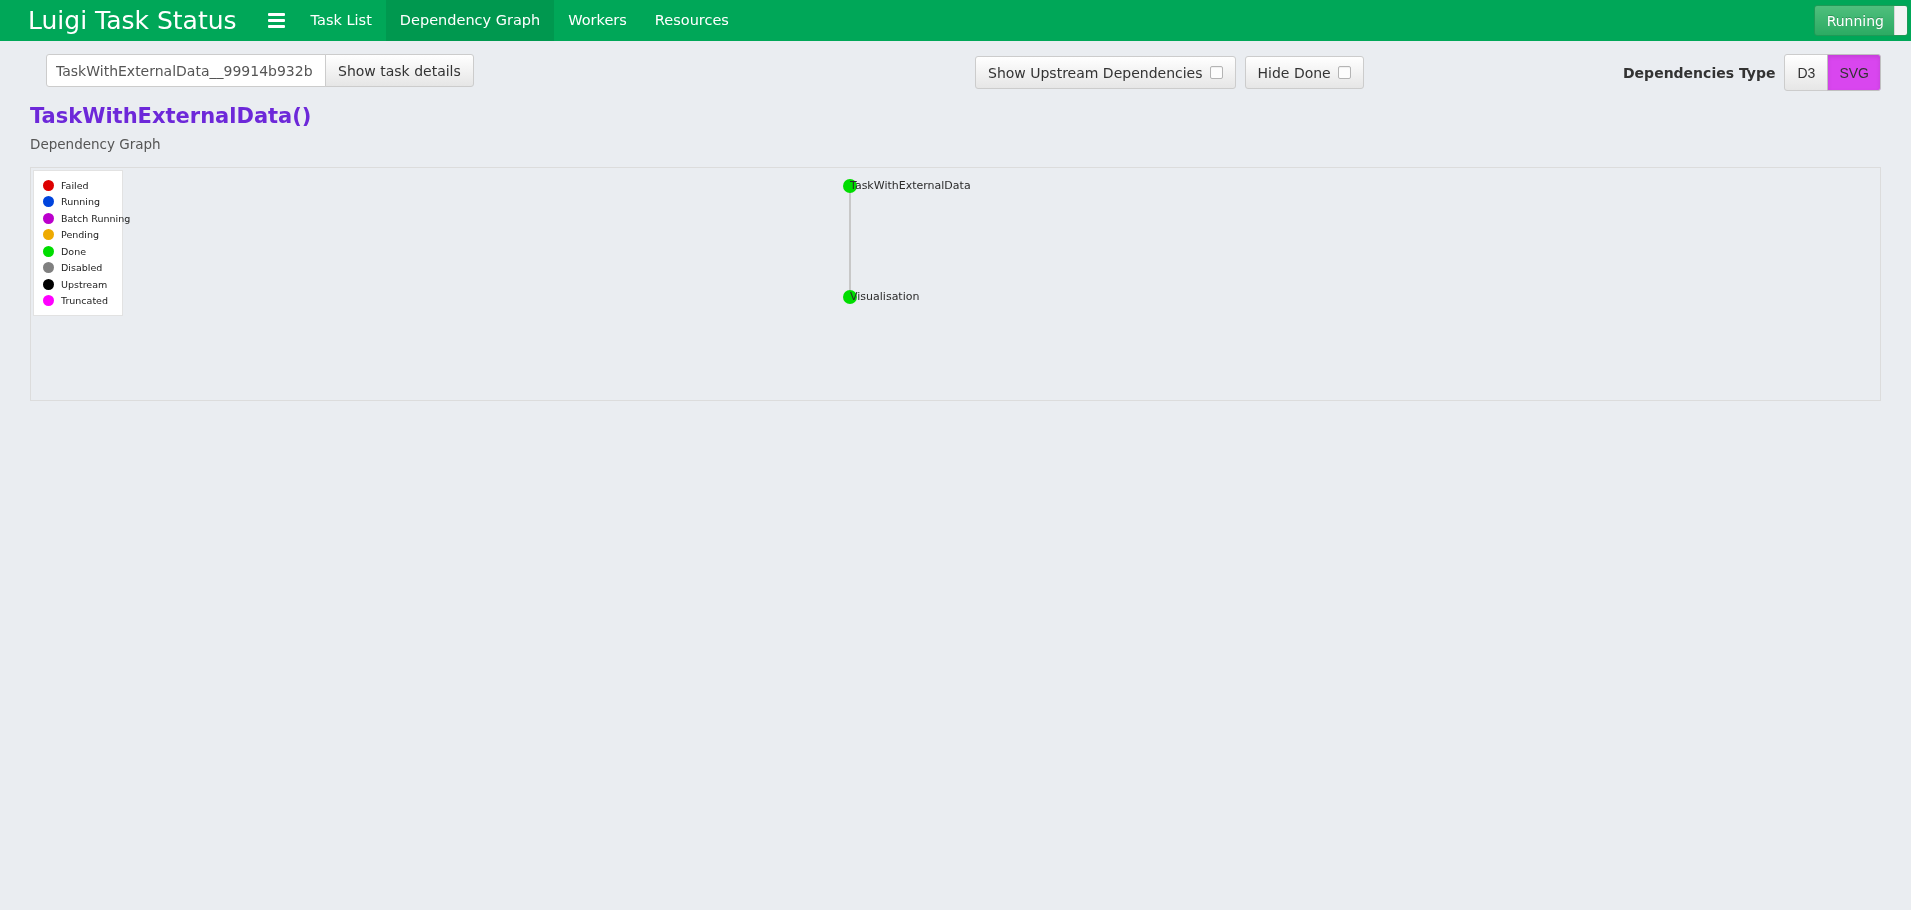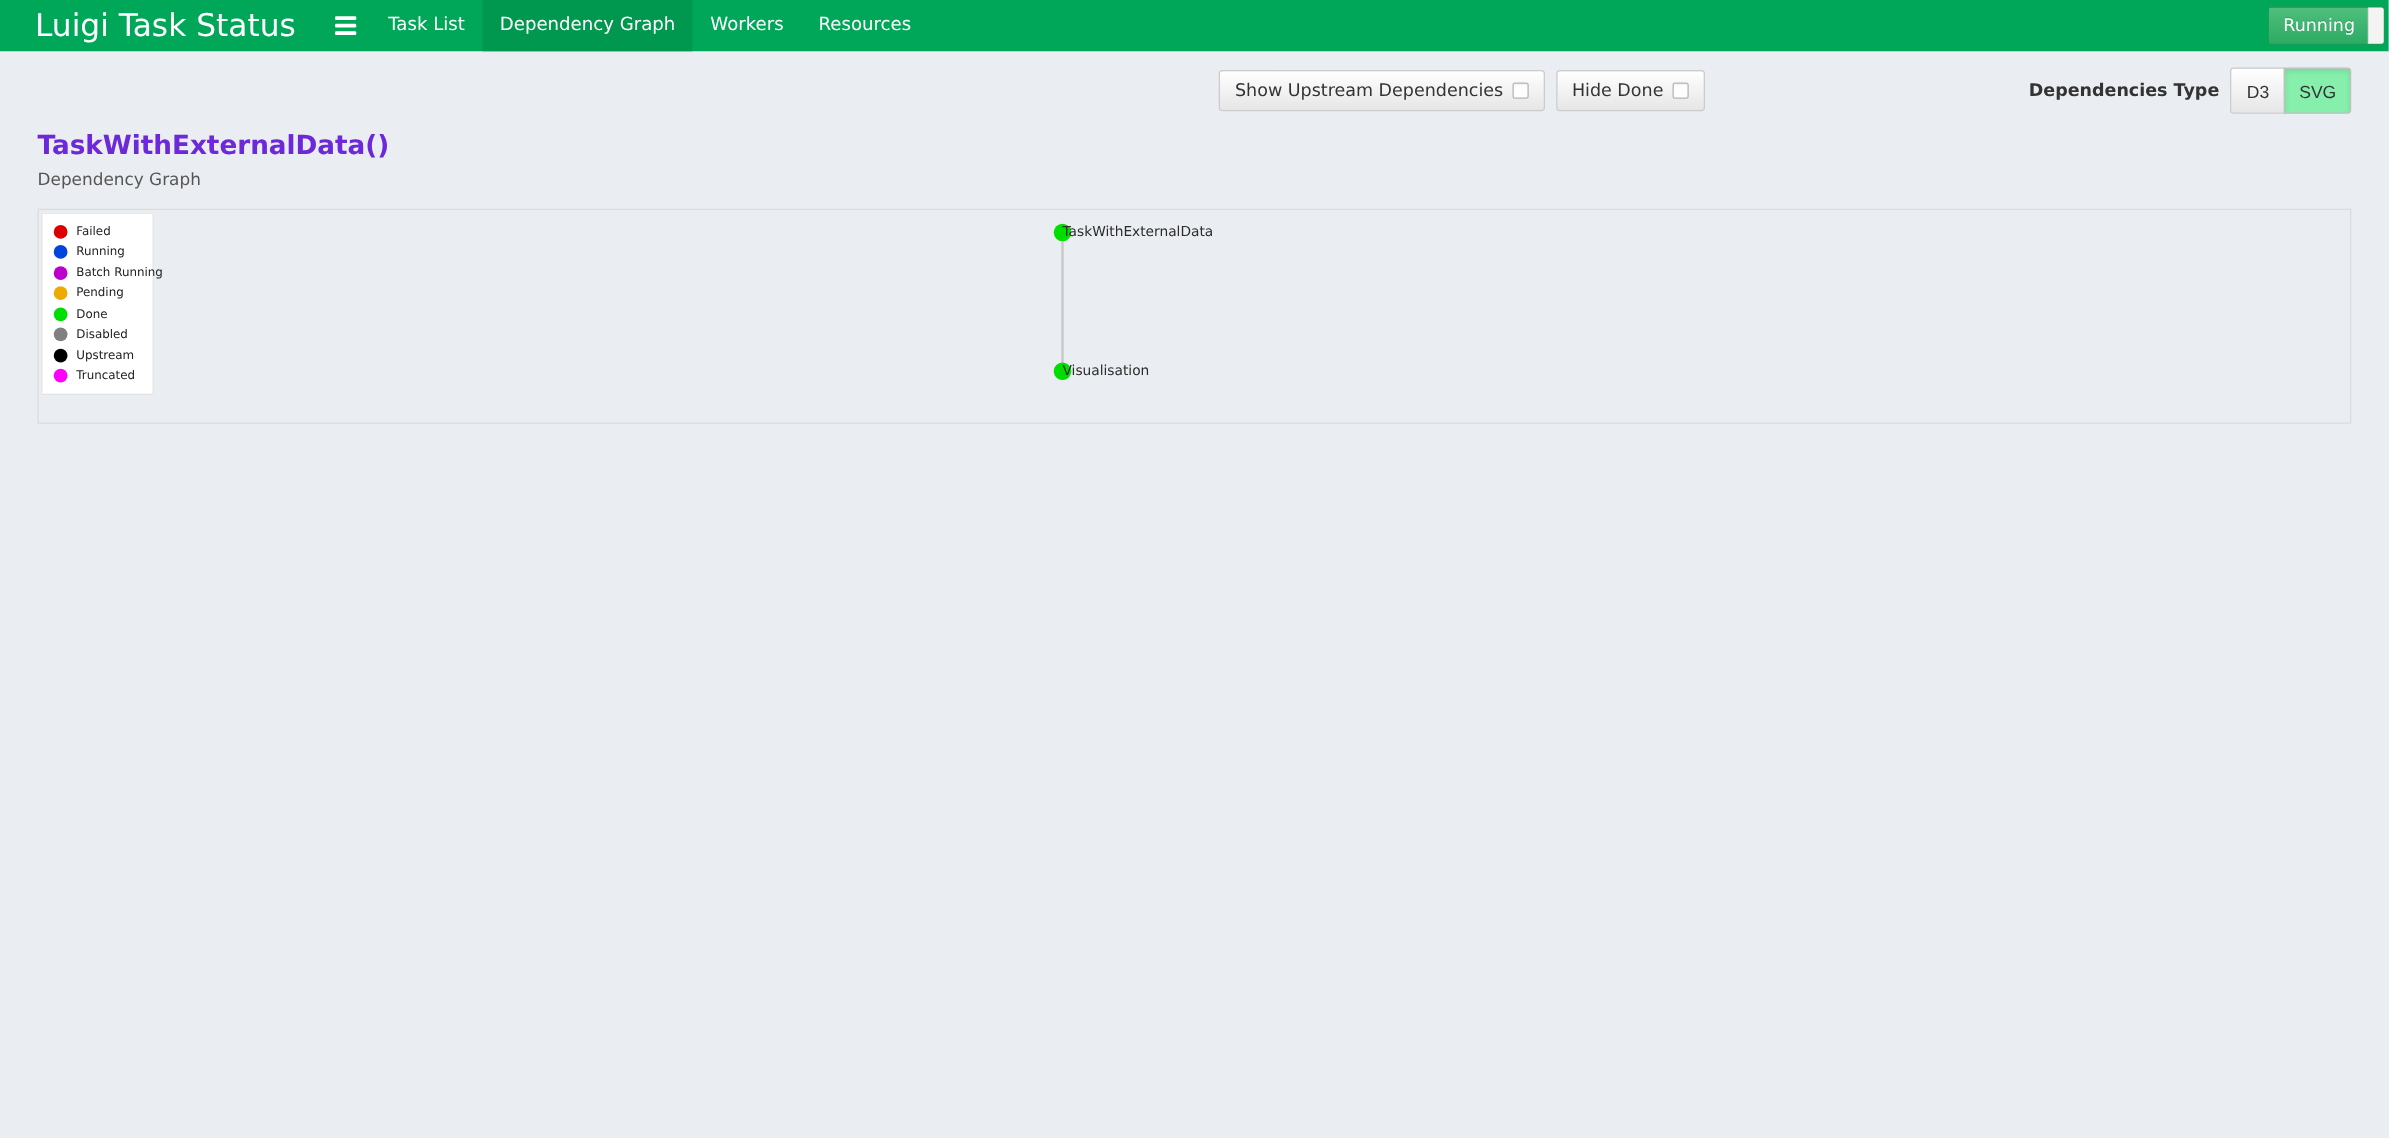--- a/index.html
+++ b/index.html
@@ -178,21 +178,21 @@
     padding: 0 11px;
     font-size: 14px;
     color: #333;
     background: linear-gradient(to bottom, #ffffff 0%, #e6e6e6 100%);
     border: 1px solid #cccccc;
     cursor: pointer;
   }
   .seg:first-of-type { border-radius: 3px 0 0 3px; }
   .seg:last-of-type { border-radius: 0 3px 3px 0; margin-left: -1px; }
   .seg.active {
-    background: #86efac;
+    background: #d946ef;
     background-image: none;
     box-shadow: inset 0 2px 4px rgba(0,0,0,.10);
     border-color: #c0c0c0;
   }
 
   
   .page-head { padding: 0 30px; }
   .page-title {
     font-size: 21px;
     color: #6d28d9;
@@ -205,21 +205,21 @@
     font-size: 13.5px;
     color: #555;
     margin: 9px 0 0 0;
     line-height: 1.1;
   }
 
   
   .graph-panel {
     position: relative;
     margin: 15px 30px 0 30px;
-    height: 172px;
+    height: 234px;
     border: 1px solid #dcdcdc;
     background: #eaedf1;
   }
   .legend {
     position: absolute;
     left: 2px;
     top: 2px;
     width: 90px;
     background: #ffffff;
     border: 1px solid #e2e2e2;
@@ -278,20 +278,24 @@
   <div class="nav-right">
     <div class="toggle-switch">
       <span class="toggle-label">Running</span>
       <span class="toggle-handle"></span>
     </div>
   </div>
 </div>
 
 <div class="toolbar">
 
+  <div class="form-row">
+    <input class="task-input" type="text" value="TaskWithExternalData__99914b932b" style="">
+    <button class="btn btn-attached">Show task details</button>
+  </div>
 
   <div class="center-group">
     <div class="btn btn-check">
       <span>Show Upstream Dependencies</span>
       <span class="cb"></span>
     </div>
     <div class="btn btn-check">
       <span>Hide Done</span>
       <span class="cb"></span>
     </div>

